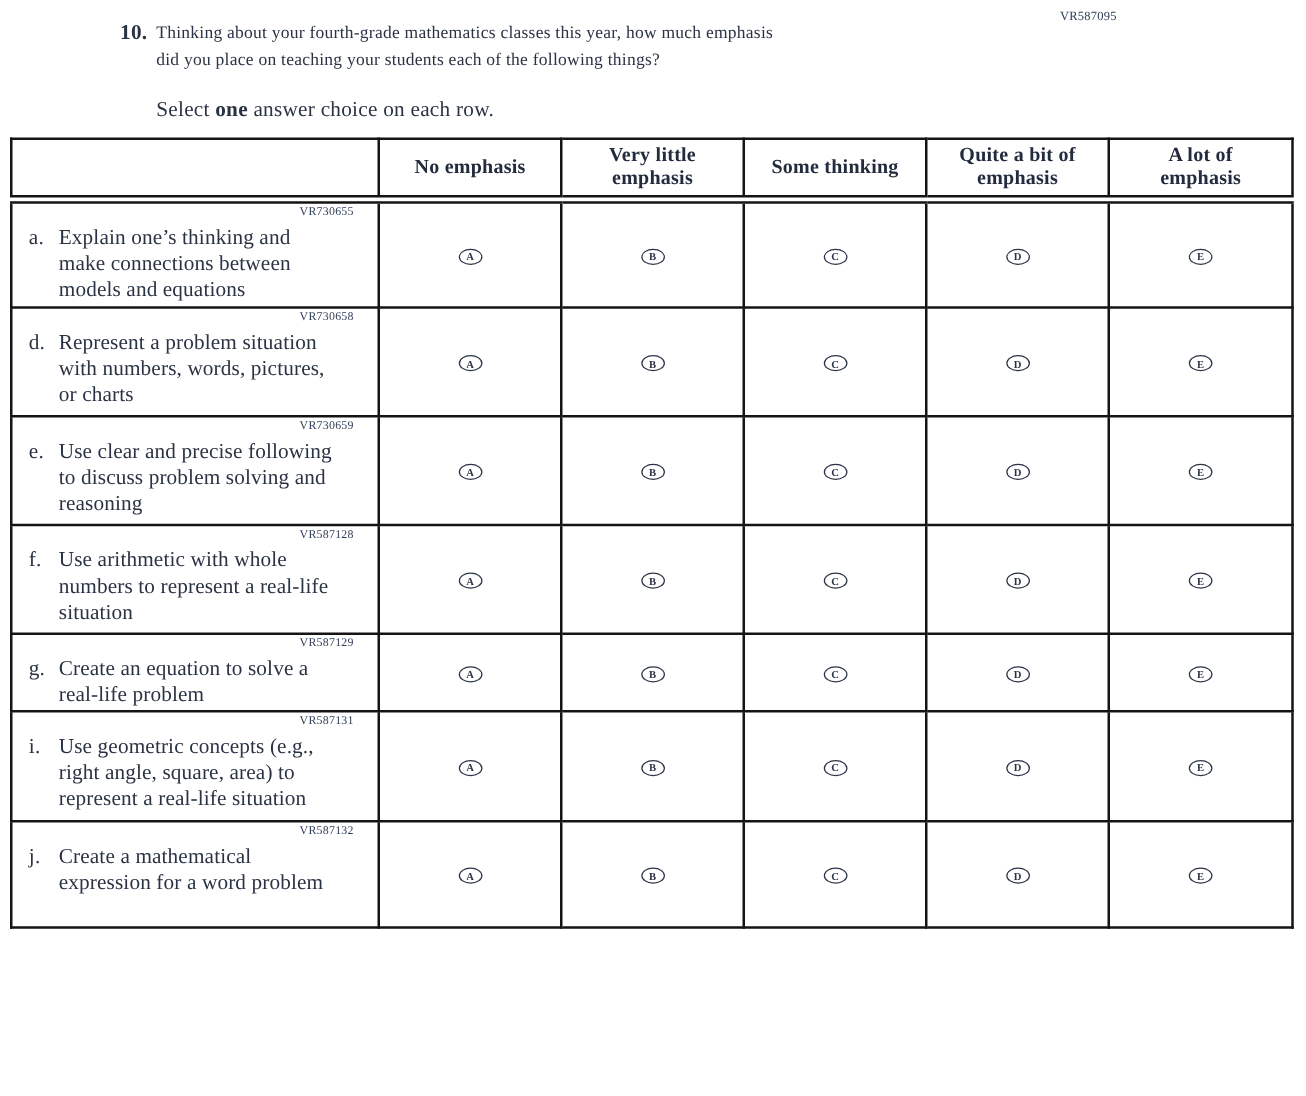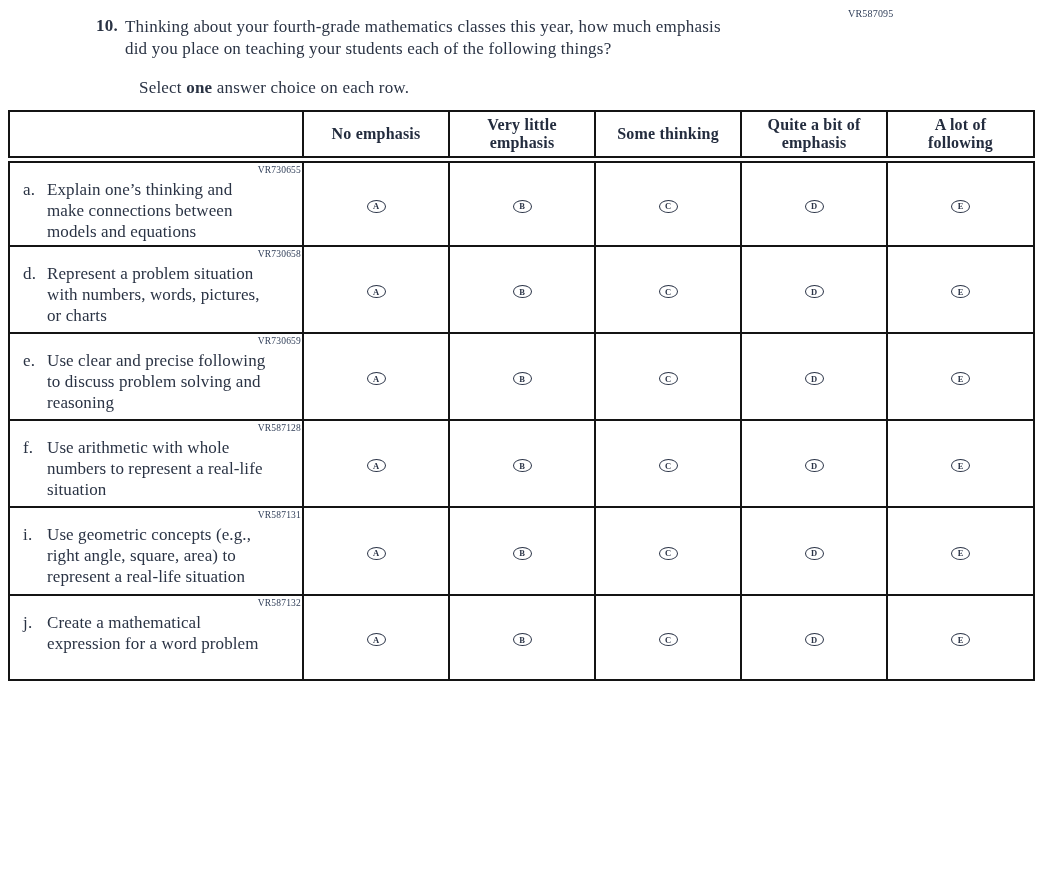--- a/index.html
+++ b/index.html
@@ -34,28 +34,28 @@
     align-items: flex-start;
   }
   .q-num {
     font-weight: bold;
     font-size: 17px;
     width: 29px;
     flex: 0 0 29px;
     letter-spacing: 0.2px;
   }
   .q-text {
-    font-size: 17px;
+    font-size: 14px;
     line-height: 22px;
     letter-spacing: 0.2px;
     white-space: pre-line;
   }
   .q-instruction {
     margin-top: 18px;
-    margin-left: 43px;
+    margin-left: 29px;
     font-size: 17px;
     letter-spacing: 0.2px;
   }
   .q-instruction .bold { font-weight: bold; }
 
   table.matrix {
     position: absolute;
     top: 110px;
     left: 8px;
     width: 1025px;
@@ -72,21 +72,21 @@
     font-weight: bold;
     line-height: 18px;
     text-align: center;
     vertical-align: middle;
     white-space: pre-line;
     letter-spacing: 0.2px;
     color: #232c3e;
   }
   .matrix td.label-cell {
     vertical-align: top;
-    padding: 1px 0 2px 0;
+    padding: 1px 18px 2px 0;
   }
   .vr {
     display: block;
     text-align: right;
     font-size: 9.5px;
     line-height: 12px;
     color: #32405a;
     letter-spacing: 0.2px;
     padding-right: 1px;
   }
@@ -154,21 +154,21 @@
     <thead>
       <tr>
         <th></th>
         <th>No emphasis</th>
         <th>Very little
 emphasis</th>
         <th>Some thinking</th>
         <th>Quite a bit of
 emphasis</th>
         <th>A lot of
-following</th>
+emphasis</th>
       </tr>
     </thead>
     <tbody>
       <tr style="height:87px">
         <td class="label-cell">
           <span class="vr">VR730655</span>
           <div class="item">
               <span class="pfx">a.</span>
               <span class="txt">Explain one’s thinking and
 make connections between
@@ -222,20 +222,35 @@
 numbers to represent a real-life
 situation</span>
             </div>
         </td>
         <td class="opt"><span class="bubble">A</span></td>
         <td class="opt"><span class="bubble">B</span></td>
         <td class="opt"><span class="bubble">C</span></td>
         <td class="opt"><span class="bubble">D</span></td>
         <td class="opt"><span class="bubble">E</span></td>
       </tr>
+      <tr style="height:61px">
+        <td class="label-cell">
+          <span class="vr">VR587129</span>
+          <div class="item">
+              <span class="pfx">g.</span>
+              <span class="txt">Create an equation to solve a
+real-life problem</span>
+            </div>
+        </td>
+        <td class="opt"><span class="bubble">A</span></td>
+        <td class="opt"><span class="bubble">B</span></td>
+        <td class="opt"><span class="bubble">C</span></td>
+        <td class="opt"><span class="bubble">D</span></td>
+        <td class="opt"><span class="bubble">E</span></td>
+      </tr>
       <tr style="height:88px">
         <td class="label-cell">
           <span class="vr">VR587131</span>
           <div class="item">
               <span class="pfx">i.</span>
               <span class="txt">Use geometric concepts (e.g.,
 right angle, square, area) to
 represent a real-life situation</span>
             </div>
         </td>

